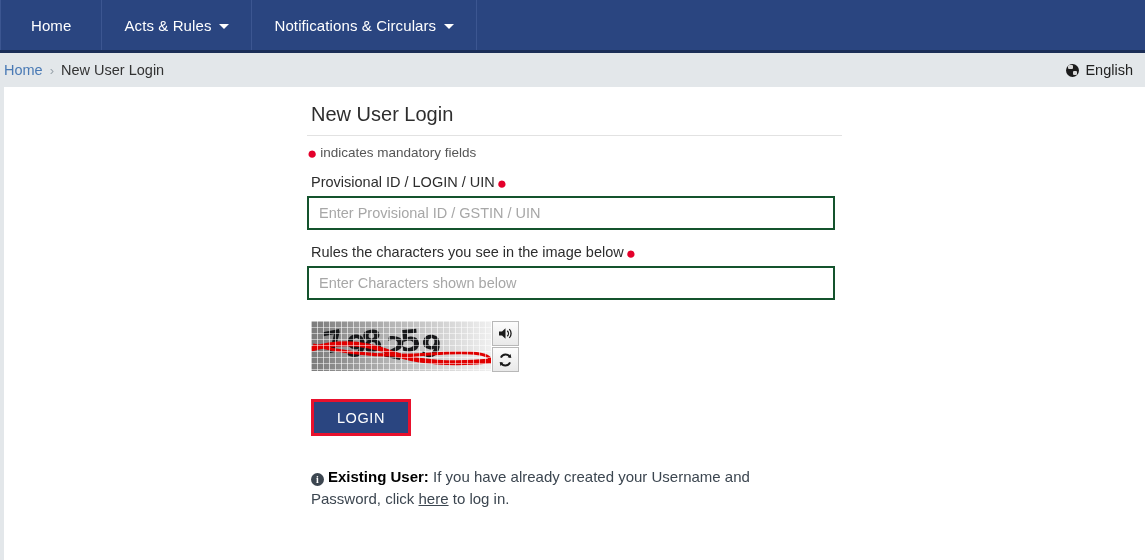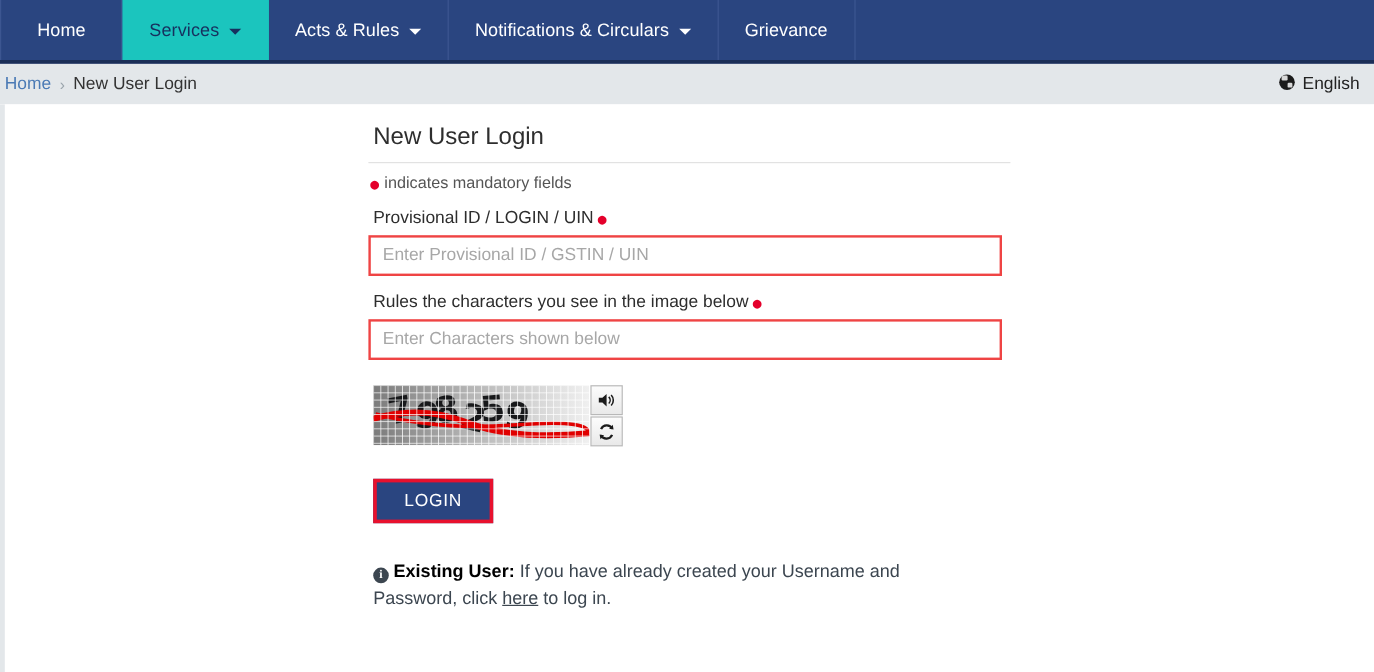--- a/index.html
+++ b/index.html
@@ -70,21 +70,21 @@
   }
   .crumb-sep {
     color: #9aa4ac;
     margin: 0 7px;
     font-size: 13px;
   }
   #crumb-current { color: #333333; }
   #lang-select {
     margin-left: auto;
     display: flex;
-    align-items: flex-start;
+    align-items: center;
     font-size: 14.5px;
     color: #222;
     cursor: pointer;
   }
   #globe-icon {
     width: 13px; height: 13px;
     border-radius: 50%;
     background: #1b1b1b;
     margin-right: 6px;
     position: relative;
@@ -157,21 +157,21 @@
     display: block;
   }
   .field-label .req-dot {
     margin-right: 0;
     margin-left: 2px;
   }
   .text-input {
     display: block;
     width: 528px;
     height: 34px;
-    border: 2px solid #ef4444;
+    border: 2px solid #14532d;
     background: #ffffff;
     font-family: "Liberation Sans", sans-serif;
     font-size: 14.5px;
     color: #333333;
     padding: 0 10px;
     outline: none;
     border-radius: 0;
   }
   .text-input::placeholder { color: #a7a7a7; }
 
@@ -250,34 +250,27 @@
     cursor: pointer;
   }
 </style>
 </head>
 <body>
 
 <div id="navbar">
   <div class="nav-item first">
     <span>Home</span>
   </div>
-  <div class="nav-item active">
-    <span>Services</span>
-    <span class="caret"></span>
-  </div>
   <div class="nav-item">
     <span>Acts &amp; Rules</span>
     <span class="caret"></span>
   </div>
   <div class="nav-item">
     <span>Notifications &amp; Circulars</span>
     <span class="caret"></span>
-  </div>
-  <div class="nav-item">
-    <span>Grievance</span>
   </div>
   <div class="nav-item" id="nav-filler"></div>
 </div>
 
 <div id="breadcrumb-bar">
   <span id="crumb-home">Home</span>
   <span class="crumb-sep">›</span>
   <span id="crumb-current">New User Login</span>
 
   <div id="lang-select">

